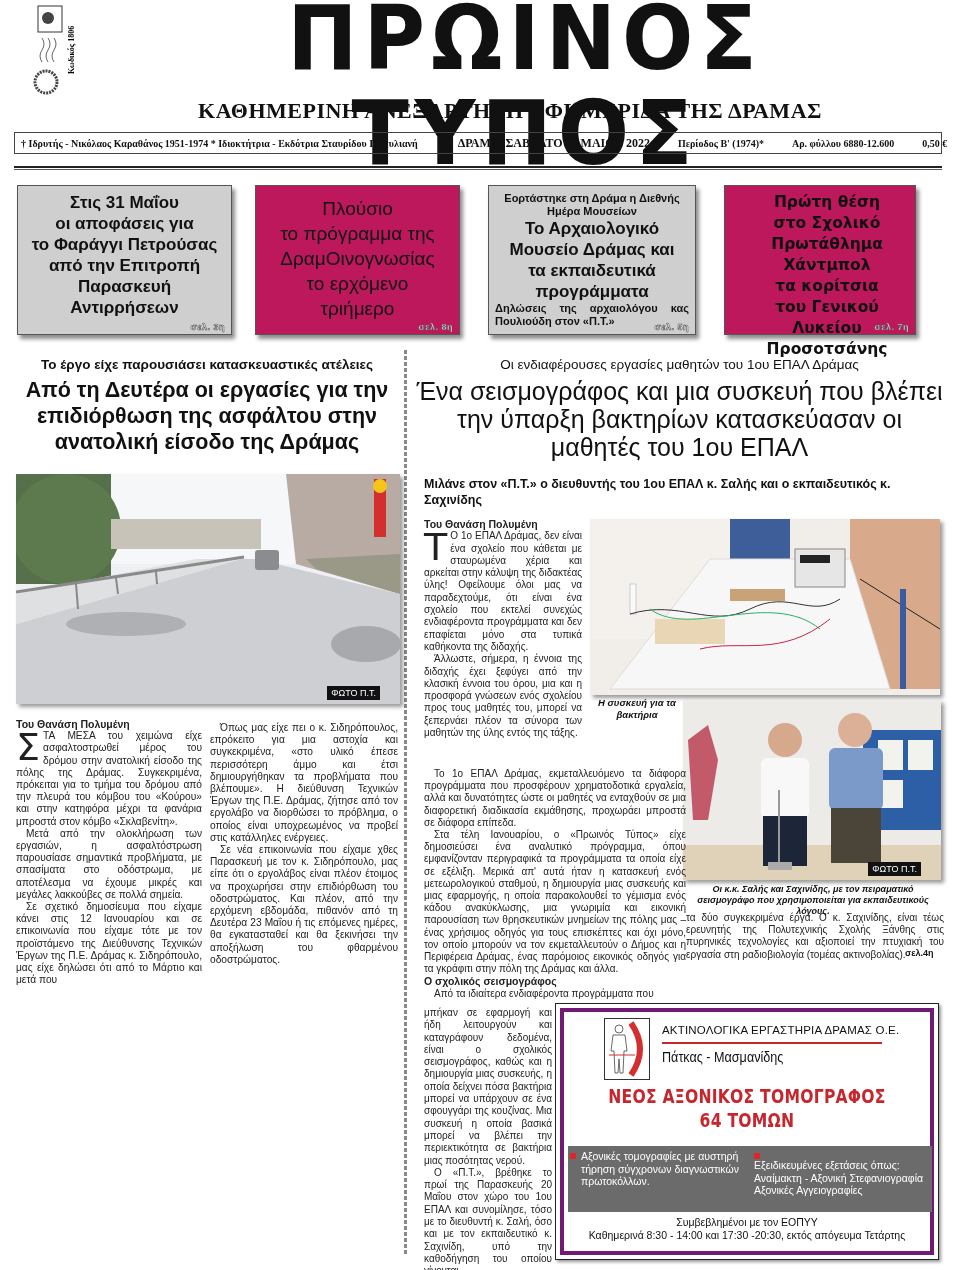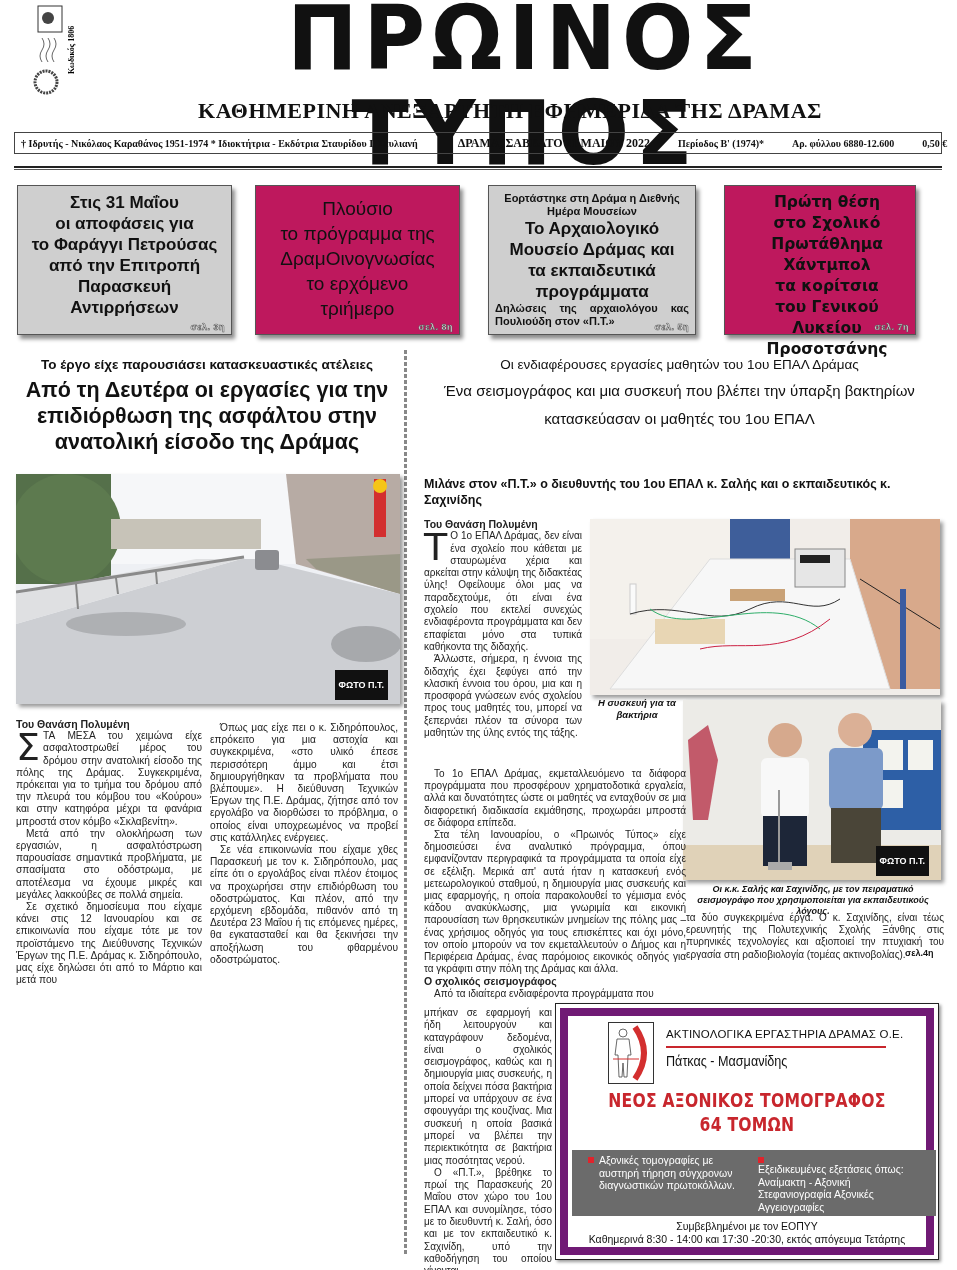--- a/index.html
+++ b/index.html
@@ -23,36 +23,36 @@
   .teaser .big{font-size:17px;line-height:21px;}
   .teaser .bigger{font-size:19px;line-height:25px;font-weight:normal;}
   .teaser .heavy{font-size:15.5px;line-height:21px;font-weight:900;font-family:"DejaVu Sans",sans-serif;}
   .teaser .pg{position:absolute;right:6px;bottom:2px;font-size:9px;color:#fff;-webkit-text-stroke:0.6px #555;letter-spacing:0.5px;}
   
   .vdiv{left:404px;top:350px;width:3px;height:905px;background:repeating-linear-gradient(#888 0 4px,#fff 4px 6px);}
   
   .kicker{font-weight:bold;text-align:center;}
   .headline{text-align:center;font-weight:bold;}
   .photo{overflow:hidden;box-shadow:3px 3px 4px rgba(0,0,0,0.4);}
-  .credit{position:absolute;right:12px;bottom:4px;background:#111;color:#fff;font-size:9px;font-weight:bold;padding:10px 4px;}
+  .credit{position:absolute;right:20px;bottom:4px;background:#111;color:#fff;font-size:9px;font-weight:normal;padding:2px 4px;}
   .body{font-size:10.2px;line-height:12.2px;text-align:justify;color:#222;}
   .body p{text-indent:10px;}
   .byline{font-weight:bold;font-size:10.5px;}
   .dropcap{float:left;font-size:38px;line-height:30px;font-weight:normal;margin:2px 3px 0 0;font-family:"DejaVu Sans",sans-serif;}
   .caption{font-style:italic;font-weight:bold;font-size:9.5px;text-align:center;line-height:12px;}
   
   .ad{left:555px;top:1003px;width:384px;height:257px;border:1px solid #222;box-shadow:2px 2px 3px rgba(0,0,0,0.4);padding:4px;}
-  .ad-inner{width:100%;height:100%;border:8px solid #701a75;position:relative;background:#fff;}
+  .ad-inner{width:100%;height:100%;border:4px solid #701a75;position:relative;background:#fff;}
   .ad .logo{position:absolute;left:40px;top:6px;width:46px;height:62px;border:1px solid #333;}
   .ad .company{position:absolute;left:98px;top:12px;font-size:11.5px;letter-spacing:0.2px;}
   .ad .redline{position:absolute;left:98px;top:30px;width:220px;height:2px;background:#c8262d;}
   .ad .names{position:absolute;left:98px;top:37px;font-size:14px;transform:scaleX(0.9);transform-origin:left;}
   .ad .promo{position:absolute;left:0;top:72px;width:100%;text-align:center;color:#c8262d;font-weight:bold;font-size:20px;font-family:"DejaVu Sans",sans-serif;transform:scaleX(0.78);letter-spacing:0.3px;}
   .ad .addr{position:absolute;left:0;top:100px;width:100%;text-align:center;font-size:10.5px;font-weight:bold;line-height:13px;margin-top:32px;}
-  .ad .graybox{position:absolute;left:4px;top:134px;width:364px;height:66px;background:#6b6b6b;color:#fff;font-size:10.5px;line-height:12.5px;display:flex;padding:4px 16px;}
+  .ad .graybox{position:absolute;left:4px;top:134px;width:364px;height:66px;background:#6b6b6b;color:#fff;font-size:10.5px;line-height:12.5px;display:flex;padding:4px 2px;}
   .ad .graybox .col{flex:1;display:flex;}
   .ad .bullet{width:6px;height:6px;background:#e0242c;margin:3px 5px 0 0;flex:none;}
   .ad .foot{position:absolute;left:0;top:204px;width:100%;text-align:center;font-size:10.5px;line-height:13px;}
   .pgref{font-weight:bold;font-size:9px;}
 </style>
 </head>
 <body>
 
 <div class="abs stamp">
   <svg width="52" height="92" viewBox="0 0 52 92">
@@ -145,21 +145,21 @@
   <p style="text-indent:0;">ΤΑ ΜΕΣΑ του χειμώνα είχε ασφαλτοστρωθεί μέρος του δρόμου στην ανατολική είσοδο της πόλης της Δράμας. Συγκεκριμένα, πρόκειται για το τμήμα του δρόμου από την πλευρά του κόμβου του «Κούρου» και στην κατηφόρα μέχρι τα φανάρια μπροστά στον κόμβο «Σκλαβενίτη».</p>
   <p>Μετά από την ολοκλήρωση των εργασιών, η ασφαλτόστρωση παρουσίασε σημαντικά προβλήματα, με σπασίματα στο οδόστρωμα, με αποτέλεσμα να έχουμε μικρές και μεγάλες λακκούβες σε πολλά σημεία.</p>
   <p>Σε σχετικό δημοσίευμα που είχαμε κάνει στις 12 Ιανουαρίου και σε επικοινωνία που είχαμε τότε με τον προϊστάμενο της Διεύθυνσης Τεχνικών Έργων της Π.Ε. Δράμας κ. Σιδηρόπουλο, μας είχε δηλώσει ότι από το Μάρτιο και μετά που</p>
 </div>
 <div class="abs body" style="left:210px;top:722px;width:188px;">
   <p>Όπως μας είχε πει ο κ. Σιδηρόπουλος, επρόκειτο για μια αστοχία και συγκεκριμένα, «στο υλικό έπεσε περισσότερη άμμο και έτσι δημιουργήθηκαν τα προβλήματα που βλέπουμε». Η διεύθυνση Τεχνικών Έργων της Π.Ε. Δράμας, ζήτησε από τον εργολάβο να διορθώσει το πρόβλημα, ο οποίος είναι υποχρεωμένος να προβεί στις κατάλληλες ενέργειες.</p>
   <p>Σε νέα επικοινωνία που είχαμε χθες Παρασκευή με τον κ. Σιδηρόπουλο, μας είπε ότι ο εργολάβος είναι πλέον έτοιμος να προχωρήσει στην επιδιόρθωση του οδοστρώματος. Και πλέον, από την ερχόμενη εβδομάδα, πιθανόν από τη Δευτέρα 23 Μαΐου ή τις επόμενες ημέρες, θα εγκατασταθεί και θα ξεκινήσει την αποξήλωση του φθαρμένου οδοστρώματος.</p>
 </div>
 
 <div class="abs kicker" style="left:412px;top:357px;width:535px;font-size:13.5px;font-weight:normal;">Οι ενδιαφέρουσες εργασίες μαθητών του 1ου ΕΠΑΛ Δράμας</div>
-<div class="abs headline" style="left:412px;top:377px;width:535px;font-size:15px;line-height:28px;font-weight:normal;">Ένα σεισμογράφος και μια συσκευή που βλέπει την ύπαρξη βακτηρίων κατασκεύασαν οι μαθητές του 1ου ΕΠΑΛ</div>
+<div class="abs headline" style="left:412px;top:377px;width:535px;font-size:25px;line-height:28px;font-weight:normal;">Ένα σεισμογράφος και μια συσκευή που βλέπει την ύπαρξη βακτηρίων κατασκεύασαν οι μαθητές του 1ου ΕΠΑΛ</div>
 <div class="abs" style="left:424px;top:476px;width:520px;font-size:12.5px;font-weight:bold;line-height:16px;">Μιλάνε στον «Π.Τ.» ο διευθυντής του 1ου ΕΠΑΛ κ. Σαλής και ο εκπαιδευτικός κ. Σαχινίδης</div>
 
 <div class="abs body" style="left:424px;top:518px;width:158px;font-size:10px;line-height:12.3px;">
   <div class="byline">Του Θανάση Πολυμένη</div>
   <span class="dropcap">Τ</span>
   <p style="text-indent:0;">Ο 1ο ΕΠΑΛ Δράμας, δεν είναι ένα σχολείο που κάθεται με σταυρωμένα χέρια και αρκείται στην κάλυψη της διδακτέας ύλης! Οφείλουμε όλοι μας να παραδεχτούμε, ότι είναι ένα σχολείο που εκτελεί συνεχώς ενδιαφέροντα προγράμματα και δεν επαφίεται μόνο στα τυπικά καθήκοντα της διδαχής.</p>
   <p>Άλλωστε, σήμερα, η έννοια της διδαχής έχει ξεφύγει από την κλασική έννοια του όρου, μια και η προσφορά γνώσεων ενός σχολείου προς τους μαθητές του, μπορεί να ξεπερνάει πλέον τα σύνορα των μαθητών της ύλης εντός της τάξης.</p>
 </div>
 
 <div class="abs photo" style="left:590px;top:519px;width:350px;height:176px;">

